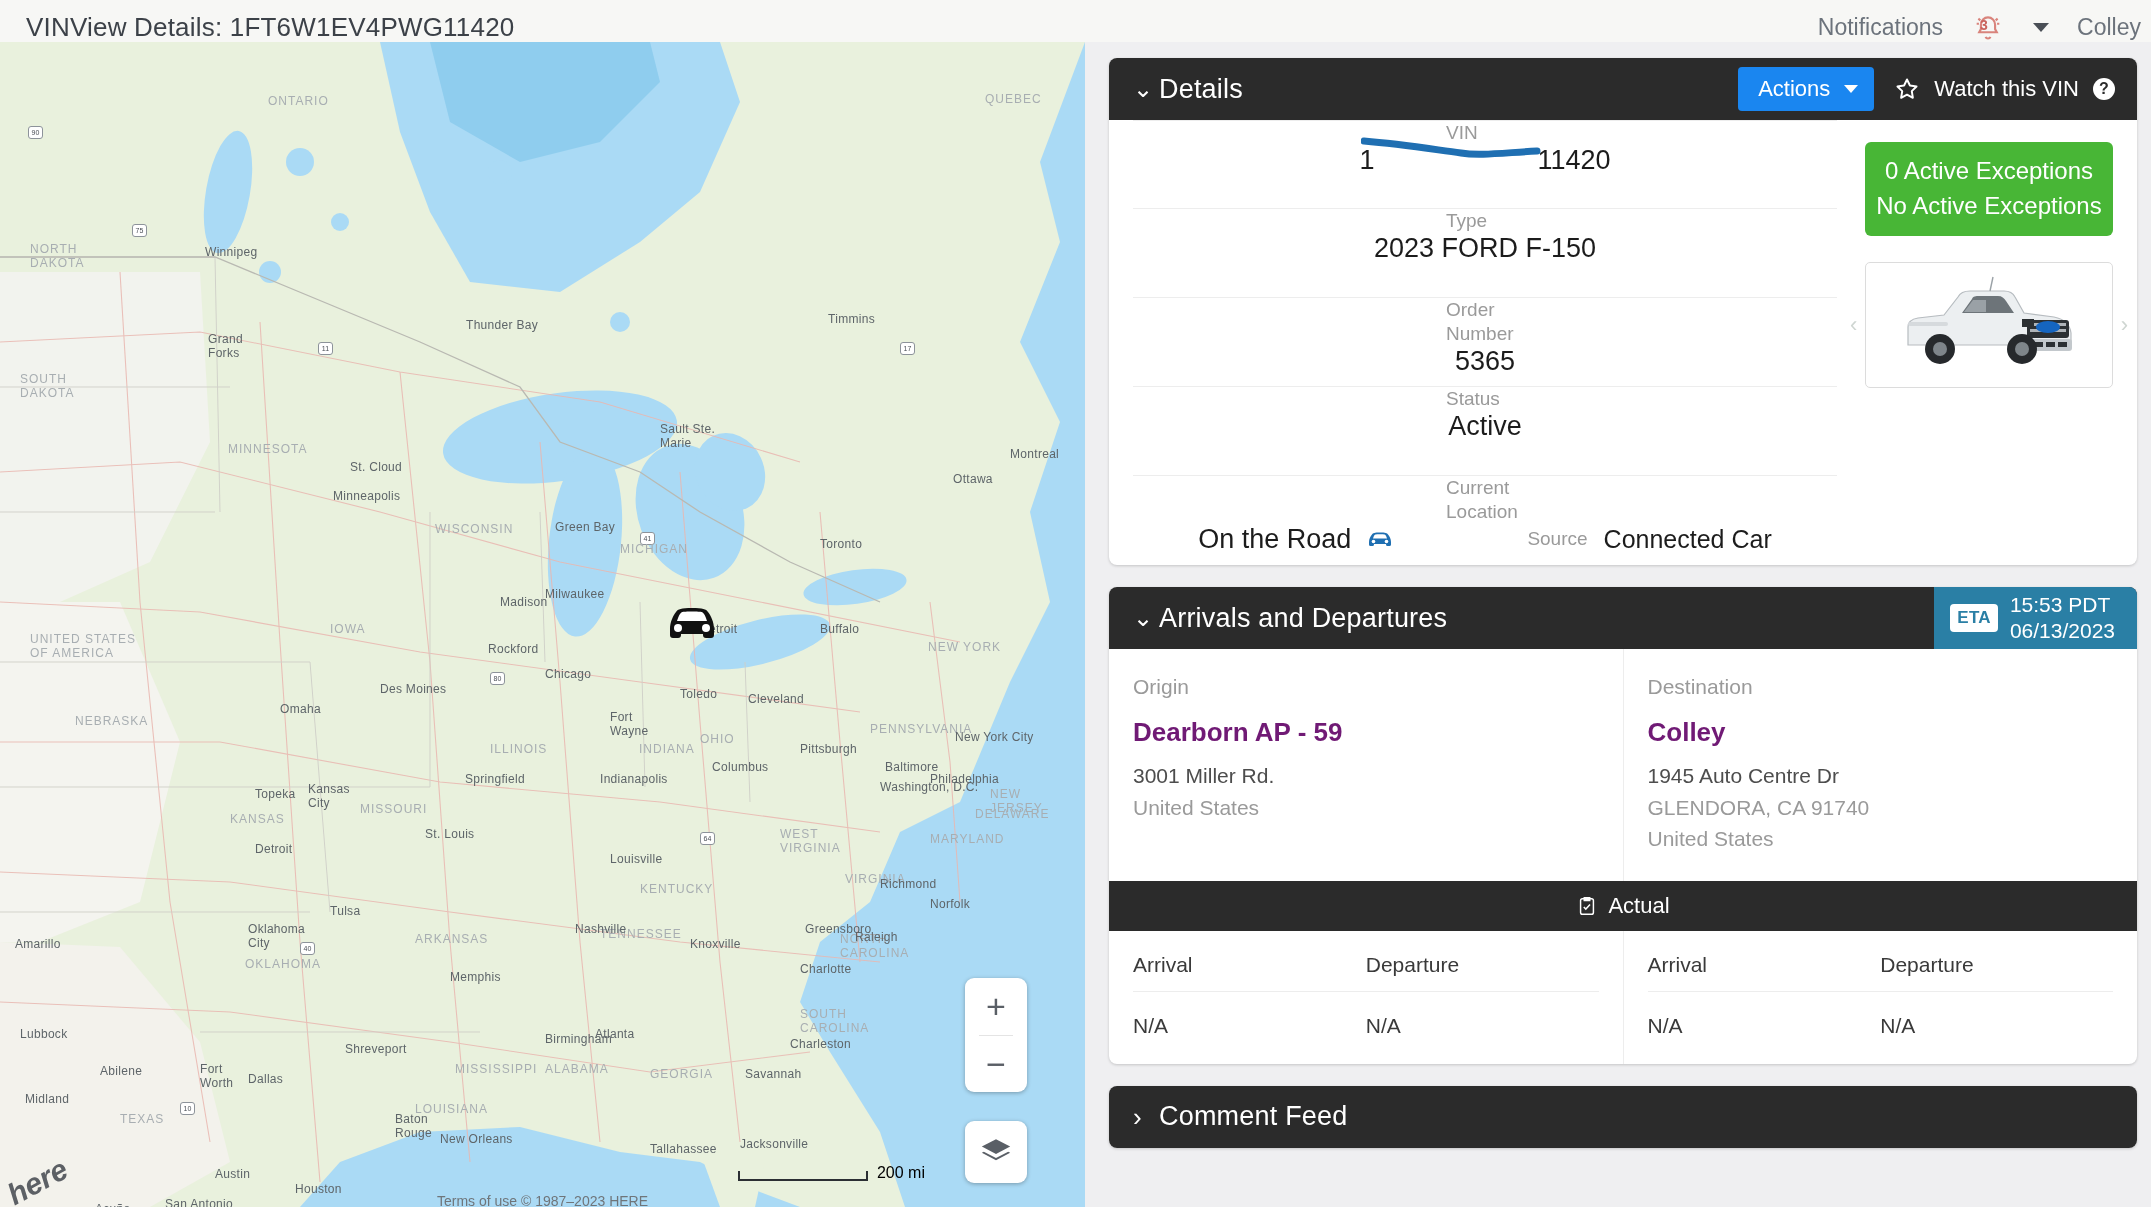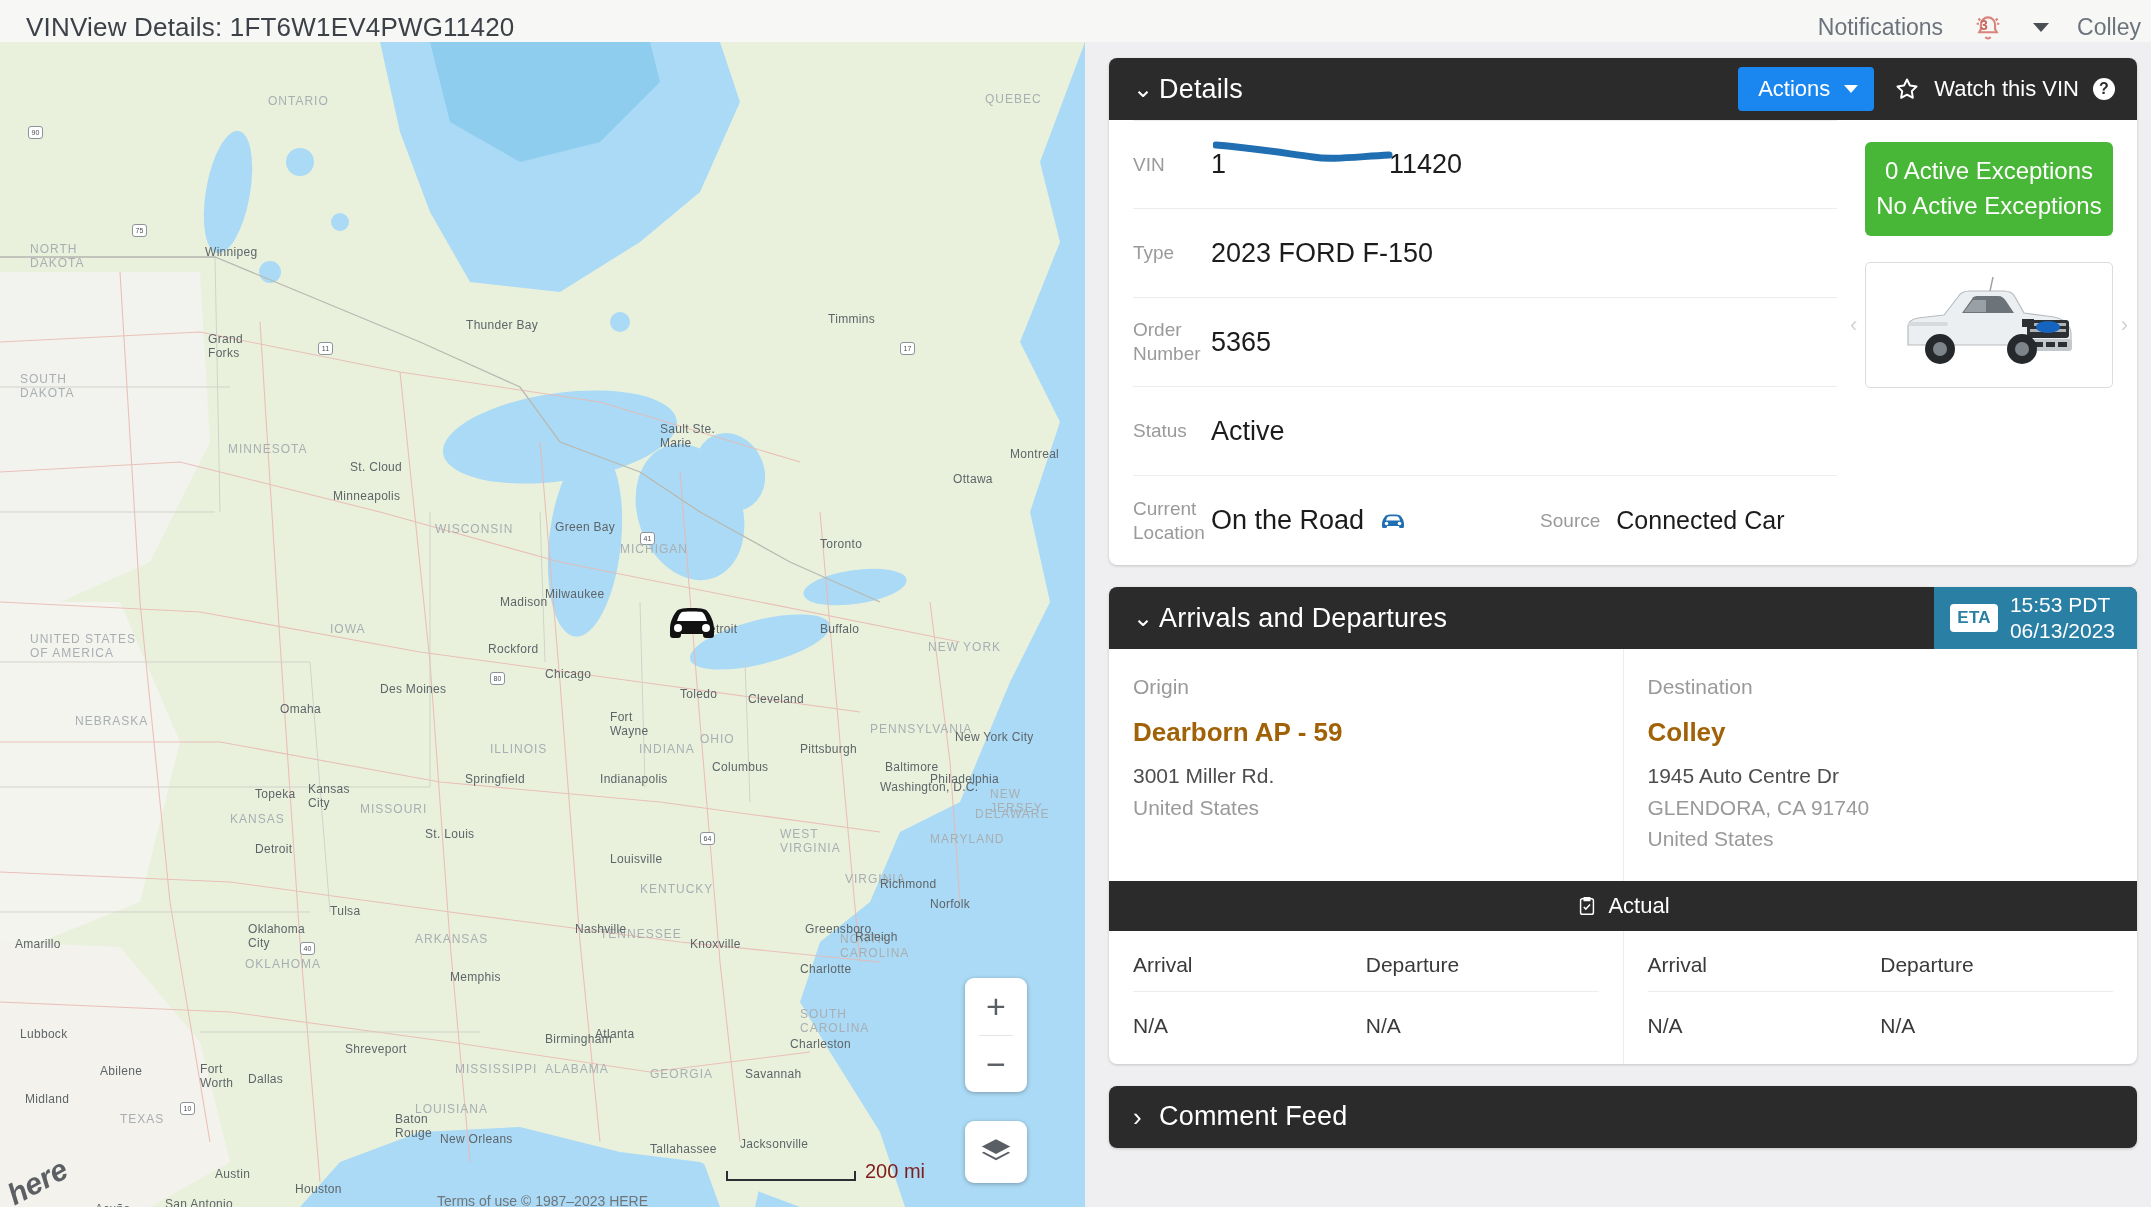--- a/index.html
+++ b/index.html
@@ -94,21 +94,21 @@
   }
 
   .scalebar {
     position: absolute; right: 160px; bottom: 26px;
     display: flex; align-items: flex-end; gap: 9px;
   }
   .scalebar-line {
     width: 130px; height: 10px;
     border: 2px solid #2b2f33; border-top: none;
   }
-  .scalebar-text { font-size: 20px; color: #7f1d1d; line-height: 1; }
+  .scalebar-text { font-size: 16px; color: #000000; line-height: 1; }
   .map-attr {
     position: absolute; left: 50%; transform: translateX(-50%);
     bottom: -2px; font-size: 14px; color: #6f757a; white-space: nowrap;
   }
 
   
   .rightcol {
     position: absolute; top: 42px; left: 1085px;
     width: 1066px; height: 1165px;
     background: #efeff1;
@@ -160,20 +160,21 @@
     display: flex; align-items: center; justify-content: center;
   }
 
   
   .details-body { display: flex; padding: 0; }
   .details-fields { flex: 1; padding: 0 28px 0 24px; }
   .field-row {
     display: flex; align-items: center;
     border-bottom: 1px solid #ededed;
     min-height: 89px;
+    flex-direction: column;
   }
   .field-row:first-child { border-top: 1px solid #ededed; }
   .field-row:last-child { border-bottom: none; }
   .field-label {
     width: 78px; font-size: 19px; color: #9a9a9a;
     line-height: 1.25; flex-shrink: 0;
   }
   .field-value {
     font-size: 27px; color: #1c1c1c; display: flex;
     align-items: center; gap: 14px;
@@ -224,21 +225,21 @@
     background: #ffffff; color: #2a7fa5;
     font-size: 17px; font-weight: 700;
     border-radius: 4px; padding: 4px 7px; letter-spacing: .3px;
   }
   .eta-lines { color: #ffffff; font-size: 21px; line-height: 1.25; text-align: left; }
 
   .od-body { display: flex; }
   .od-col { flex: 1; padding: 26px 24px 26px 24px; }
   .od-col.left { border-right: 1px solid #ededed; }
   .od-caption { font-size: 21px; color: #9a9a9a; margin-bottom: 18px; }
-  .od-name { font-size: 26px; font-weight: 700; color: #a16207; margin-bottom: 12px; }
+  .od-name { font-size: 26px; font-weight: 700; color: #701a75; margin-bottom: 12px; }
   .od-line { font-size: 21px; color: #4d4d4d; line-height: 1.5; }
   .od-line.muted { color: #9a9a9a; }
 
   .actual-bar {
     background: #2b2b2b; color: #ffffff;
     height: 50px; display: flex; align-items: center;
     justify-content: center; gap: 10px;
     font-size: 22px;
   }
   .ad-table { display: flex; }

